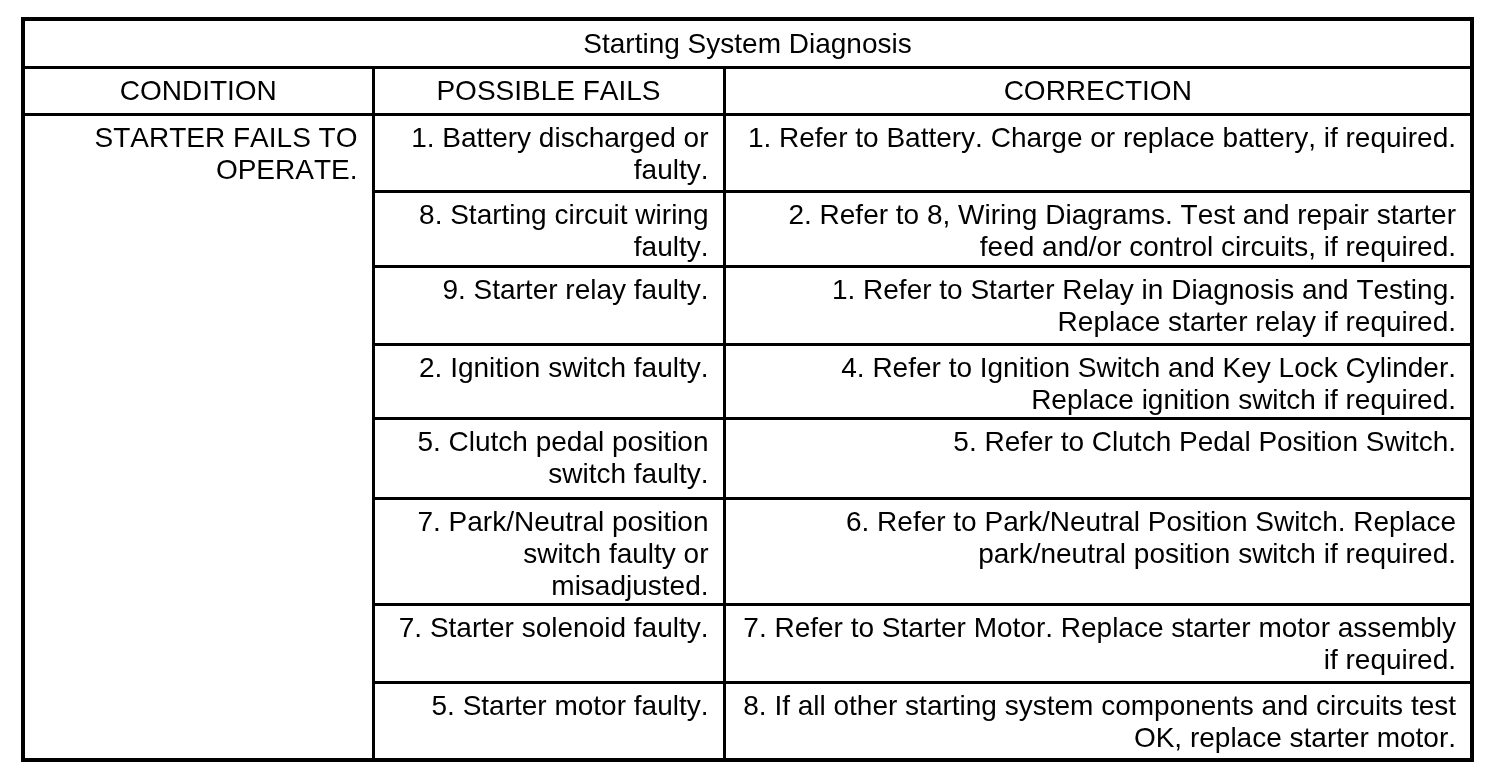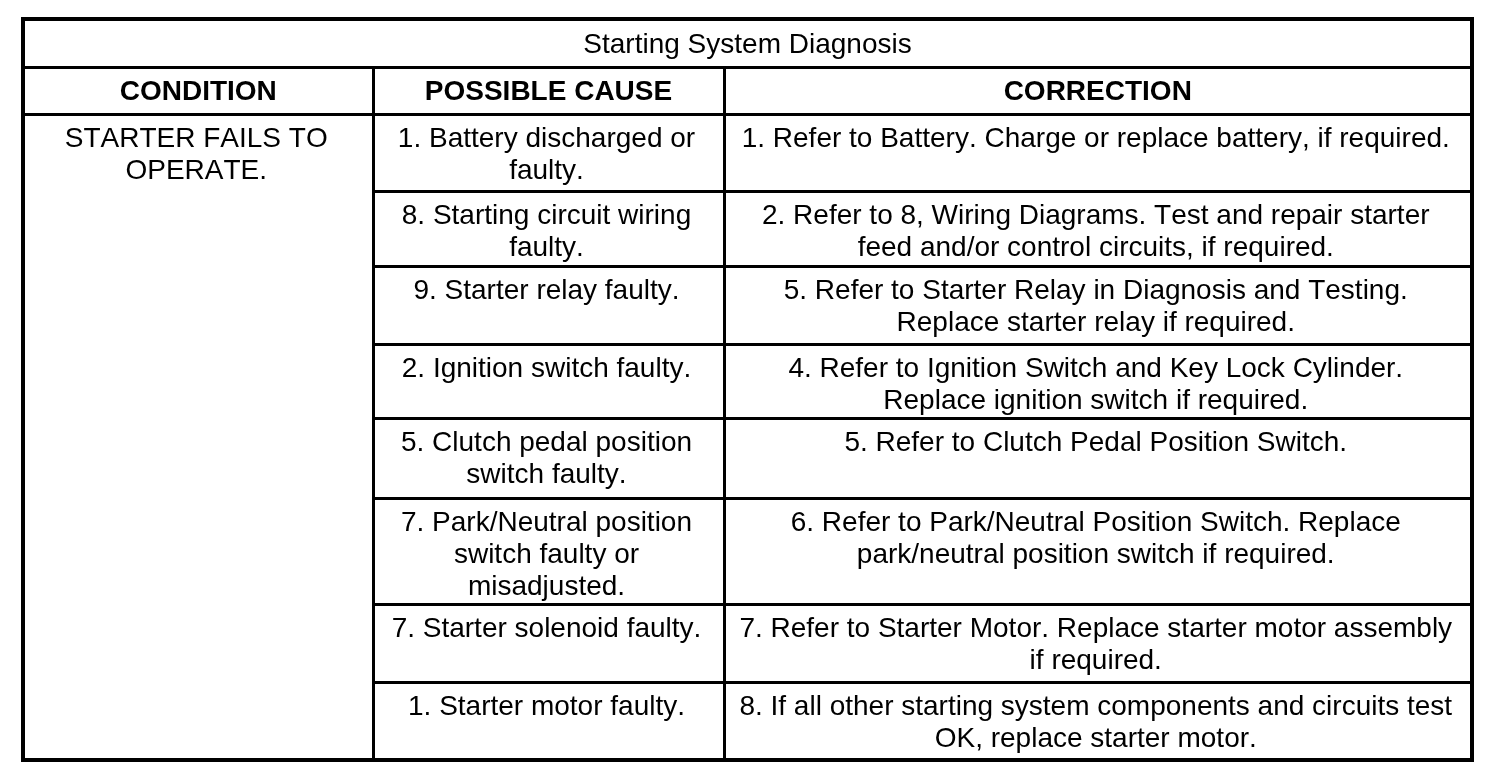--- a/index.html
+++ b/index.html
@@ -27,84 +27,83 @@
   .diag-table, .diag-table td, .diag-table th {
     border: 3px solid #000000;
   }
   .diag-table {
     border-width: 4px;
     border-radius: 18px;
   }
   .diag-table td, .diag-table th {
     padding: 6px 14px 1px 10px;
     vertical-align: top;
-    text-align: center;
+    text-align: right;
     font-weight: normal;
     background: #ffffff;
     overflow: hidden;
   }
   .title-cell {
     text-align: center !important;
     vertical-align: middle !important;
     padding: 0 !important;
     height: 45px;
   }
   .header-row th {
     text-align: center !important;
     vertical-align: middle !important;
     padding: 0 !important;
     height: 44px;
-    font-weight: bold;
   }
 </style>
 </head>
 <body>
 
 <table class="diag-table">
   <colgroup>
     <col style="width:350px">
     <col style="width:351px">
     <col style="width:748px">
   </colgroup>
   <tbody>
     <tr>
       <td class="title-cell" colspan="3">Starting System Diagnosis</td>
     </tr>
     <tr class="header-row">
       <th>CONDITION</th>
-      <th>POSSIBLE CAUSE</th>
+      <th>POSSIBLE FAILS</th>
       <th>CORRECTION</th>
     </tr>
     <tr style="height:77px">
       <td rowspan="8">STARTER FAILS TO OPERATE.</td>
       <td>1. Battery discharged or faulty.</td>
       <td>1. Refer to Battery. Charge or replace battery, if required.</td>
     </tr>
     <tr style="height:75px">
       <td>8. Starting circuit wiring faulty.</td>
       <td>2. Refer to 8, Wiring Diagrams. Test and repair starter feed and/or control circuits, if required.</td>
     </tr>
     <tr style="height:78px">
       <td>9. Starter relay faulty.</td>
-      <td>5. Refer to Starter Relay in Diagnosis and Testing. Replace starter relay if required.</td>
+      <td>1. Refer to Starter Relay in Diagnosis and Testing. Replace starter relay if required.</td>
     </tr>
     <tr style="height:72px">
       <td>2. Ignition switch faulty.</td>
       <td>4. Refer to Ignition Switch and Key Lock Cylinder. Replace ignition switch if required.</td>
     </tr>
     <tr style="height:80px">
       <td>5. Clutch pedal position switch faulty.</td>
       <td>5. Refer to Clutch Pedal Position Switch.</td>
     </tr>
     <tr style="height:106px">
       <td>7. Park/Neutral position switch faulty or misadjusted.</td>
       <td>6. Refer to Park/Neutral Position Switch. Replace park/neutral position switch if required.</td>
     </tr>
     <tr style="height:78px">
       <td>7. Starter solenoid faulty.</td>
       <td>7. Refer to Starter Motor. Replace starter motor assembly if required.</td>
     </tr>
     <tr style="height:77px">
-      <td>1. Starter motor faulty.</td>
+      <td>5. Starter motor faulty.</td>
       <td>8. If all other starting system components and circuits test OK, replace starter motor.</td>
     </tr>
   </tbody>
 </table>
 
 </body></html>

